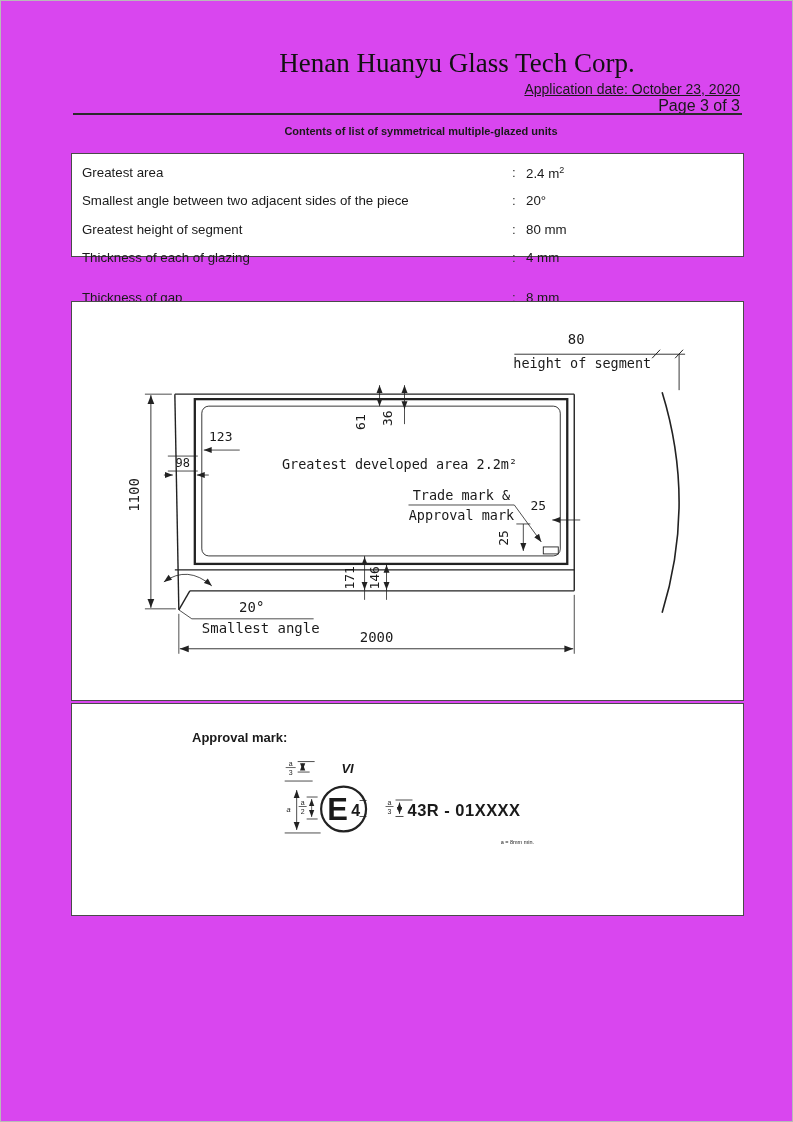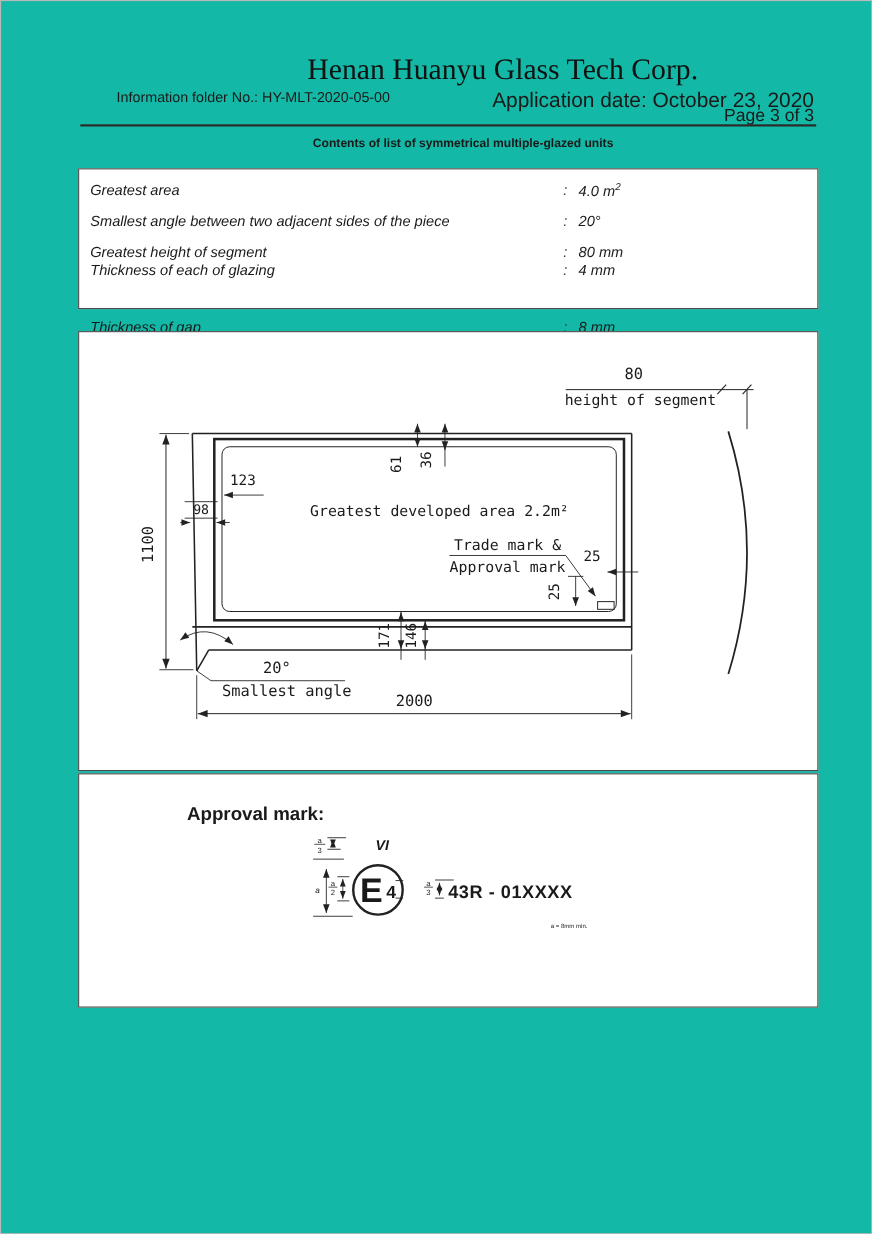--- a/index.html
+++ b/index.html
@@ -1,76 +1,75 @@
 <!DOCTYPE html>
 <html><head>
 <meta charset="utf-8">
 <style>
   html,body{margin:0;padding:0;background:#e8e8e8;}
   .page{
     position:relative;width:793px;height:1122px;margin:0 auto;
-    background:#14b8a6;border:1px solid #b9b9b9;box-sizing:border-box;
+    background:#d946ef;border:1px solid #b9b9b9;box-sizing:border-box;
     font-family:"Liberation Sans",sans-serif;color:#1a1a1a;overflow:hidden;
   }
   .company-title{
     position:absolute;top:47px;left:456px;transform:translateX(-50%);
     font-family:"Liberation Serif",serif;font-size:27px;font-weight:400;
     white-space:nowrap;margin:0;color:#111;
   }
   .info-folder{position:absolute;top:80px;left:105px;font-size:13px;}
-  .application-date{position:absolute;top:80px;right:52px;font-size:19px;}
+  .application-date{position:absolute;top:80px;right:52px;font-size:14px;text-decoration:underline;}
   .page-number{position:absolute;top:96px;right:52px;font-size:16px;}
   .header-rule{position:absolute;top:112px;left:72px;width:669px;border-top:2px solid #2a2a2a;}
   .section-title{
     position:absolute;top:124px;left:420px;transform:translateX(-50%);
     font-size:11px;font-weight:bold;white-space:nowrap;
   }
   .box{position:absolute;left:70px;width:673px;border:1.5px solid #4a4a4a;box-sizing:border-box;background:#fff;}
-  .spec-box{top:152px;height:128px;font-style:italic;}
+  .spec-box{top:152px;height:104px;}
   .drawing-box{top:300px;height:400px;}
   .approval-box{top:702px;height:213px;}
   .spec-row{position:absolute;left:0;width:100%;height:18px;font-size:13.3px;}
   .spec-row .lbl{position:absolute;left:10px;white-space:nowrap;}
   .spec-row .colon{position:absolute;left:440px;color:#333;}
   .spec-row .val{position:absolute;left:454px;white-space:nowrap;}
   .spec-row sup{font-size:9px;}
-  .approval-heading{position:absolute;left:98px;top:26px;font-size:17px;font-weight:bold;}
+  .approval-heading{position:absolute;left:120px;top:26px;font-size:13px;font-weight:bold;}
   svg{display:block;}
   svg text{fill:#1a1a1a;}
   .cad{font-family:"DejaVu Sans Mono",monospace;}
 </style>
 </head>
 <body>
 
 <div class="page">
 
   <h1 class="company-title">Henan Huanyu Glass Tech Corp.</h1>
-  <div class="info-folder">Information folder No.: HY-MLT-2020-05-00</div>
   <div class="application-date">Application date: October 23, 2020</div>
   <div class="page-number">Page 3 of 3</div>
   <div class="header-rule"></div>
   <div class="section-title">Contents of list of symmetrical multiple-glazed units</div>
 
   <div class="box spec-box">
     <div class="spec-row" style="top:11px">
       <span class="lbl">Greatest area</span>
       <span class="colon">:</span>
-      <span class="val"><span>4.0 m</span><sup>2</sup></span>
+      <span class="val"><span>2.4 m</span><sup>2</sup></span>
     </div>
     <div class="spec-row" style="top:39px">
       <span class="lbl">Smallest angle between two adjacent sides of the piece</span>
       <span class="colon">:</span>
       <span class="val"><span>20°</span></span>
     </div>
     <div class="spec-row" style="top:68px">
       <span class="lbl">Greatest height of segment</span>
       <span class="colon">:</span>
       <span class="val"><span>80 mm</span></span>
     </div>
-    <div class="spec-row" style="top:84px">
+    <div class="spec-row" style="top:96px">
       <span class="lbl">Thickness of each of glazing</span>
       <span class="colon">:</span>
       <span class="val"><span>4 mm</span></span>
     </div>
     <div class="spec-row" style="top:136px">
       <span class="lbl">Thickness of gap</span>
       <span class="colon">:</span>
       <span class="val"><span>8 mm</span></span>
     </div>
   </div>

